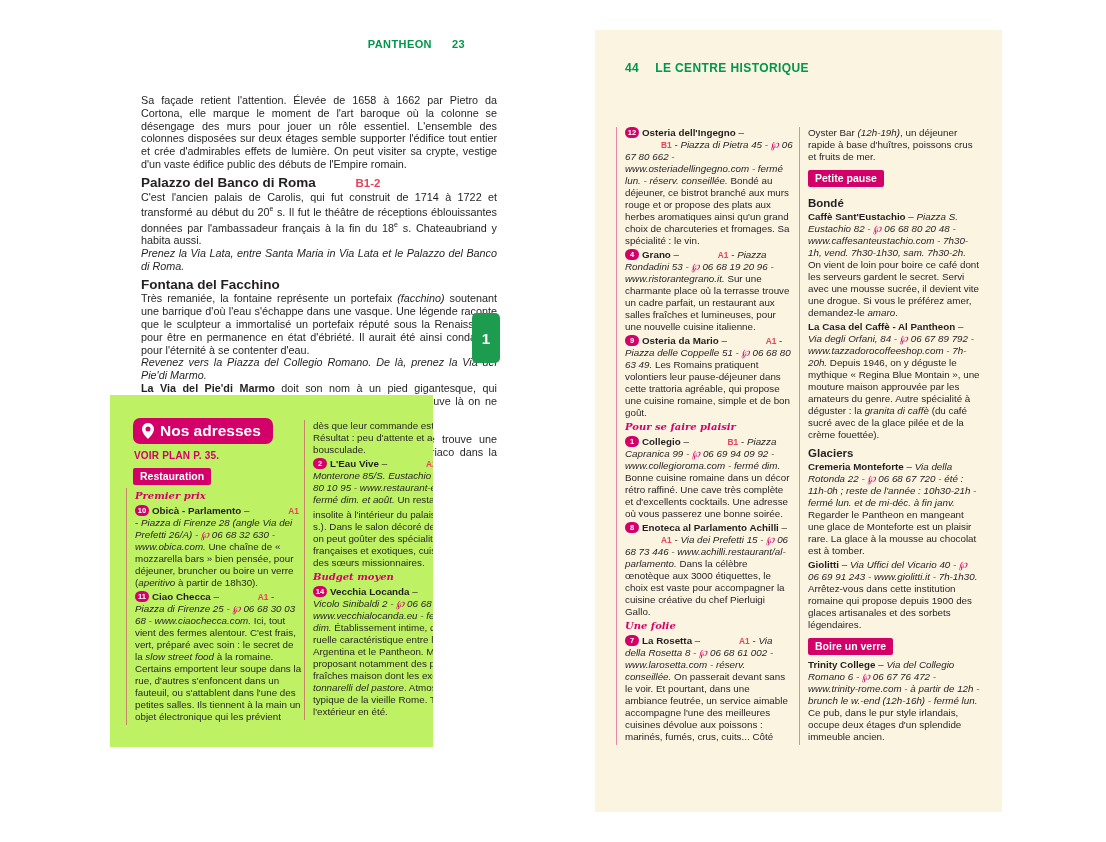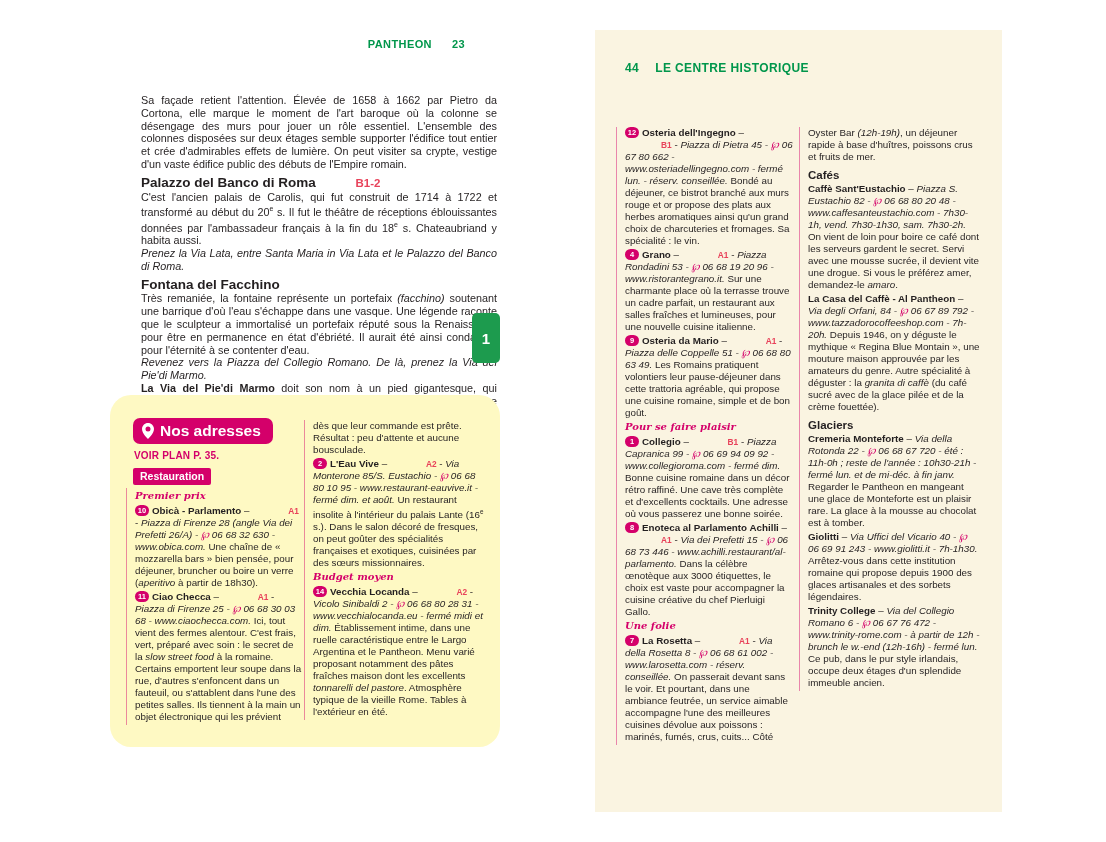--- a/index.html
+++ b/index.html
@@ -12,22 +12,22 @@
   .lp-header .hdr-title{margin-right:20px;}
   .lp-main{position:absolute;left:141px;top:94px;width:356px;
     font-size:10.8px;line-height:12.8px;text-align:justify;}
   .lp-main p{margin:0;}
   .lp-main p.h3{font-size:13.5px;font-weight:bold;text-align:left;margin:6px 0 1px;}
   .chapter-tab{position:absolute;left:472px;top:313px;width:28px;height:50px;
     background:#1d9b4e;border-radius:5px;color:#fff;display:flex;align-items:center;
     justify-content:center;font-size:15px;font-weight:bold;}
 
   
-  .adresses-box{position:absolute;left:110px;top:395px;width:390px;height:352px;
-    background:#fef9c3;overflow:hidden;border-radius:21px;}
+  .adresses-box{position:absolute;left:110px;top:395px;width:323px;height:352px;
+    background:#bef264;overflow:hidden;}
   .banner{position:absolute;left:23px;top:23px;height:26px;background:#d4006a;
     border-radius:7px;display:inline-flex;align-items:center;gap:6px;padding:0 12px 0 9px;
     color:#fff;font-weight:bold;font-size:15.5px;}
   .voir-plan{position:absolute;left:24px;top:55px;color:#d4006a;font-weight:bold;font-size:10px;letter-spacing:.2px;}
   .box-badge{position:absolute;left:23px;top:68px;text-align:center;}
   .pill{display:inline-block;background:#d4006a;color:#fff;font-weight:bold;
     font-size:10.5px;padding:2px 7px 3px;border-radius:2px;margin:5px 0 4px;}
   .col{font-size:9.8px;line-height:12px;text-align:left;
     border-left:1px solid rgba(212,0,106,.45);padding-left:8px;}
   .col p{margin:0 0 2px;}
@@ -114,22 +114,24 @@
       <p class="listing"><span class="num-badge">4</span><span class="seg-b">Grano</span> – <span class="seg-r">A1</span> - <span class="seg-i">Piazza Rondadini 53 - </span><span class="seg-ph">℘</span><span class="seg-i"> 06 68 19 20 96 - www.ristorantegrano.it.</span> Sur une charmante place où la terrasse trouve un cadre parfait, un restaurant aux salles fraîches et lumineuses, pour une nouvelle cuisine italienne.</p>
       <p class="listing"><span class="num-badge">9</span><span class="seg-b">Osteria da Mario</span> – <span class="seg-r">A1</span> - <span class="seg-i">Piazza delle Coppelle 51 - </span><span class="seg-ph">℘</span><span class="seg-i"> 06 68 80 63 49.</span> Les Romains pratiquent volontiers leur pause-déjeuner dans cette trattoria agréable, qui propose une cuisine romaine, simple et de bon goût.</p>
       <div class="sub">Pour se faire plaisir</div>
       <p class="listing"><span class="num-badge">1</span><span class="seg-b">Collegio</span> – <span class="seg-r">B1</span> - <span class="seg-i">Piazza Capranica 99 - </span><span class="seg-ph">℘</span><span class="seg-i"> 06 69 94 09 92 - www.collegioroma.com - fermé dim.</span> Bonne cuisine romaine dans un décor rétro raffiné. Une cave très complète et d'excellents cocktails. Une adresse où vous passerez une bonne soirée.</p>
       <p class="listing"><span class="num-badge">8</span><span class="seg-b">Enoteca al Parlamento Achilli</span> – <span class="seg-r">A1</span> - <span class="seg-i">Via dei Prefetti 15 - </span><span class="seg-ph">℘</span><span class="seg-i"> 06 68 73 446 - www.achilli.restaurant/al-parlamento.</span> Dans la célèbre œnotèque aux 3000 étiquettes, le choix est vaste pour accompagner la cuisine créative du chef Pierluigi Gallo.</p>
       <div class="sub">Une folie</div>
       <p class="listing"><span class="num-badge">7</span><span class="seg-b">La Rosetta</span> – <span class="seg-r">A1</span> - <span class="seg-i">Via della Rosetta 8 - </span><span class="seg-ph">℘</span><span class="seg-i"> 06 68 61 002 - www.larosetta.com - réserv. conseillée.</span> On passerait devant sans le voir. Et pourtant, dans une ambiance feutrée, un service aimable accompagne l'une des meilleures cuisines dévolue aux poissons : marinés, fumés, crus, cuits... Côté</p>
     </div>
   <div class="col rp-col2">
       <p class="para">Oyster Bar <span class="seg-i">(12h-19h)</span>, un déjeuner rapide à base d'huîtres, poissons crus et fruits de mer.</p>
-      <div class="h4">Cafés</div>
+      <div><span class="pill">Petite pause</span></div>
+      <div class="h4">Bondé</div>
       <p class="listing"><span class="seg-b">Caffè Sant'Eustachio</span> – <span class="seg-i">Piazza S. Eustachio 82 - </span><span class="seg-ph">℘</span><span class="seg-i"> 06 68 80 20 48 - www.caffesanteustachio.com - 7h30-1h, vend. 7h30-1h30, sam. 7h30-2h.</span> On vient de loin pour boire ce café dont les serveurs gardent le secret. Servi avec une mousse sucrée, il devient vite une drogue. Si vous le préférez amer, demandez-le <span class="seg-i">amaro</span>.</p>
       <p class="listing"><span class="seg-b">La Casa del Caffè - Al Pantheon</span> – <span class="seg-i">Via degli Orfani, 84 - </span><span class="seg-ph">℘</span><span class="seg-i"> 06 67 89 792 - www.tazzadorocoffeeshop.com - 7h-20h.</span> Depuis 1946, on y déguste le mythique « Regina Blue Montain », une mouture maison approuvée par les amateurs du genre. Autre spécialité à déguster : la <span class="seg-i">granita di caffè</span> (du café sucré avec de la glace pilée et de la crème fouettée).</p>
       <div class="h4">Glaciers</div>
       <p class="listing"><span class="seg-b">Cremeria Monteforte</span> – <span class="seg-i">Via della Rotonda 22 - </span><span class="seg-ph">℘</span><span class="seg-i"> 06 68 67 720 - été : 11h-0h ; reste de l'année : 10h30-21h - fermé lun. et de mi-déc. à fin janv.</span> Regarder le Pantheon en mangeant une glace de Monteforte est un plaisir rare. La glace à la mousse au chocolat est à tomber.</p>
       <p class="listing"><span class="seg-b">Giolitti</span> – <span class="seg-i">Via Uffici del Vicario 40 - </span><span class="seg-ph">℘</span><span class="seg-i"> 06 69 91 243 - www.giolitti.it - 7h-1h30.</span> Arrêtez-vous dans cette institution romaine qui propose depuis 1900 des glaces artisanales et des sorbets légendaires.</p>
+      <div><span class="pill">Boire un verre</span></div>
       <p class="listing"><span class="seg-b">Trinity College</span> – <span class="seg-i">Via del Collegio Romano 6 - </span><span class="seg-ph">℘</span><span class="seg-i"> 06 67 76 472 - www.trinity-rome.com - à partir de 12h - brunch le w.-end (12h-16h) - fermé lun.</span> Ce pub, dans le pur style irlandais, occupe deux étages d'un splendide immeuble ancien.</p>
     </div>
 
 </div>
 
 </body></html>

